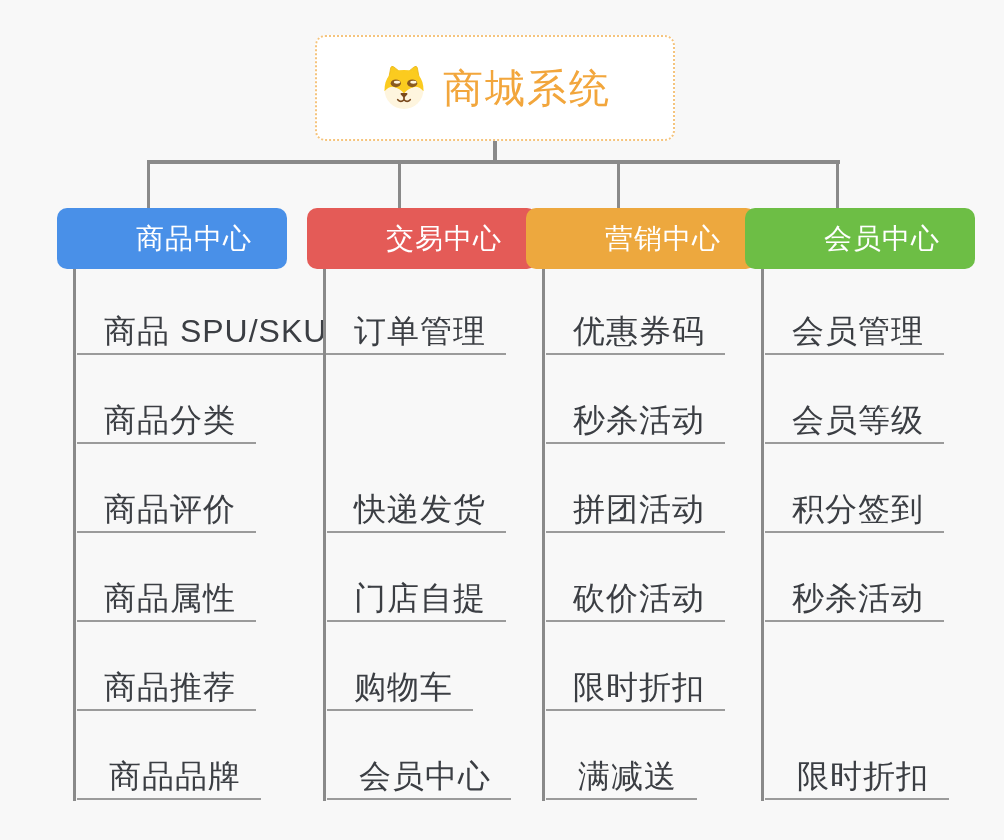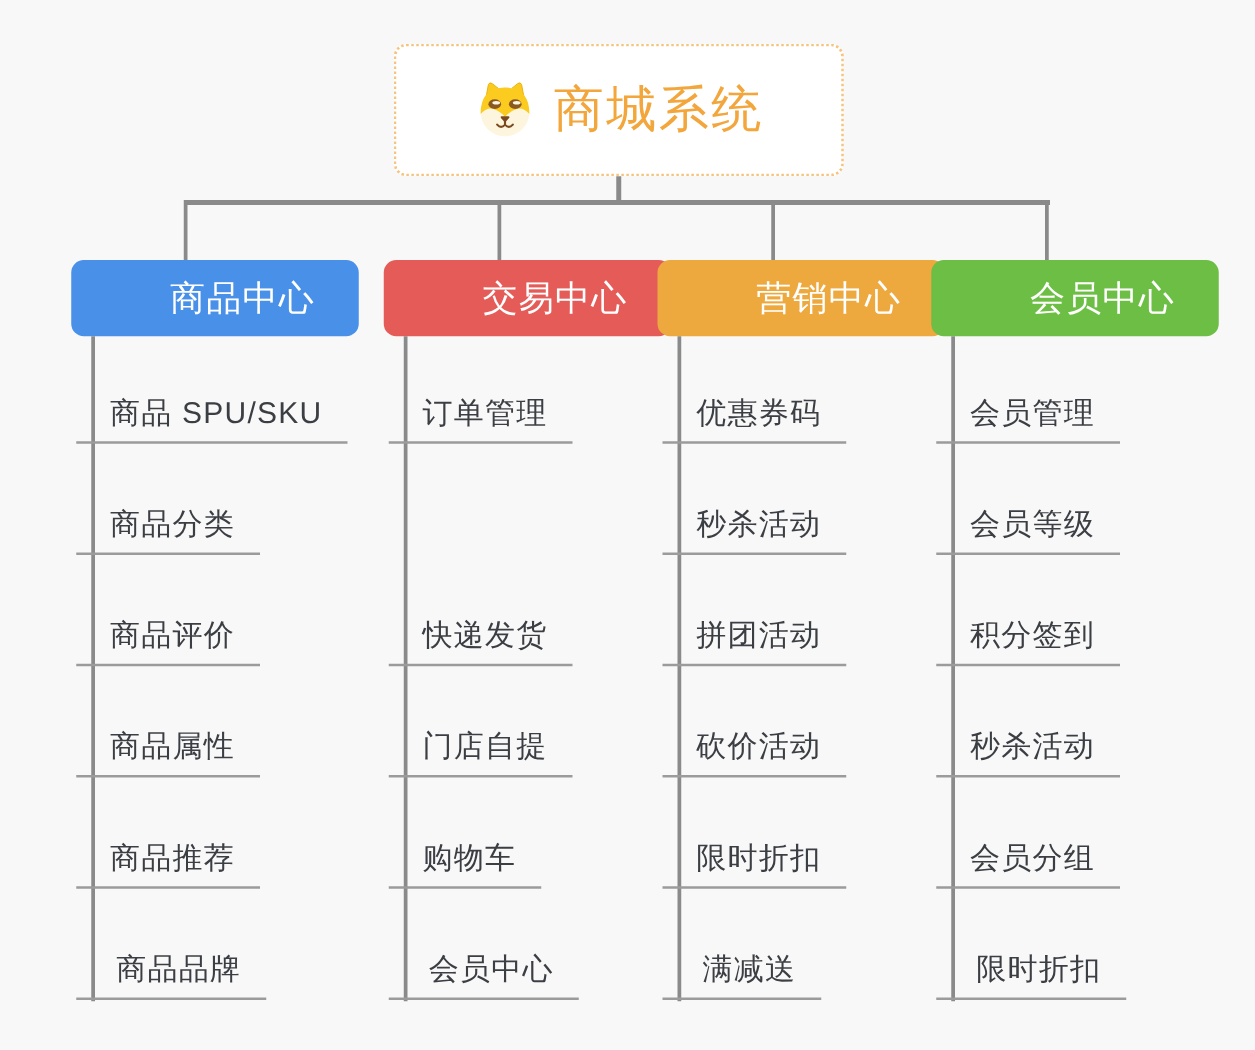--- a/index.html
+++ b/index.html
@@ -40,22 +40,22 @@
   .col4{left:745px;}
 
   .branch-node{
     position:absolute;left:0;top:208px;width:186px;height:61px;border-radius:10px;
     display:flex;align-items:center;justify-content:center;
     color:#ffffff;font-size:28px;letter-spacing:1px;cursor:pointer;padding-left:44px;
   }
   .branch-vline{position:absolute;left:16px;top:269px;width:3px;height:532px;background:var(--connector);}
 
   .leaf{
-    position:absolute;left:4px;
-    font-size:24px;line-height:34px;letter-spacing:1px;
+    position:absolute;left:20px;
+    font-size:32px;line-height:34px;letter-spacing:1px;
     color:var(--leaf_text);white-space:nowrap;
     padding:0 20px 5px 27px;
     border-bottom:2px solid var(--underline);
     cursor:pointer;
   }
   .leaf.r1{top:314px;} .leaf.r2{top:403px;text-align:center;} .leaf.r3{top:492px;}
   .leaf.r4{top:581px;} .leaf.r5{top:670px;} .leaf.r6{top:759px;padding-left:32px;}
 </style>
 </head>
 <body>
@@ -119,17 +119,16 @@
     <div class="leaf r6">满减送</div>
   </div>
 
   <div class="column col4">
     <div class="branch-node" style="background-color: rgb(109, 190, 69);">会员中心</div>
     <div class="branch-vline"></div>
     <div class="leaf r1">会员管理</div>
     <div class="leaf r2">会员等级</div>
     <div class="leaf r3">积分签到</div>
     <div class="leaf r4">秒杀活动</div>
-    <div class="leaf r5">会员分组</div>
     <div class="leaf r6">限时折扣</div>
   </div>
 
 </div>
 
 </body></html>

